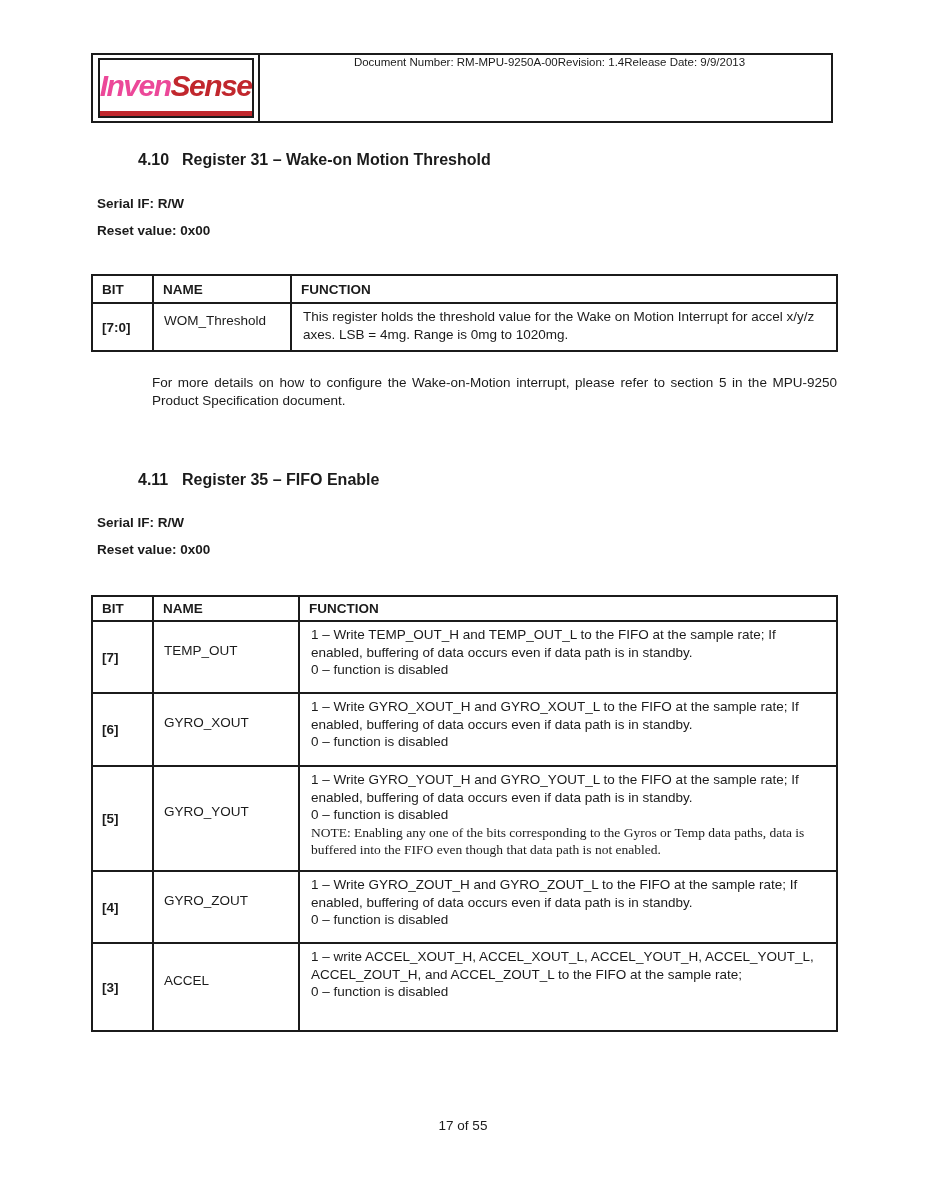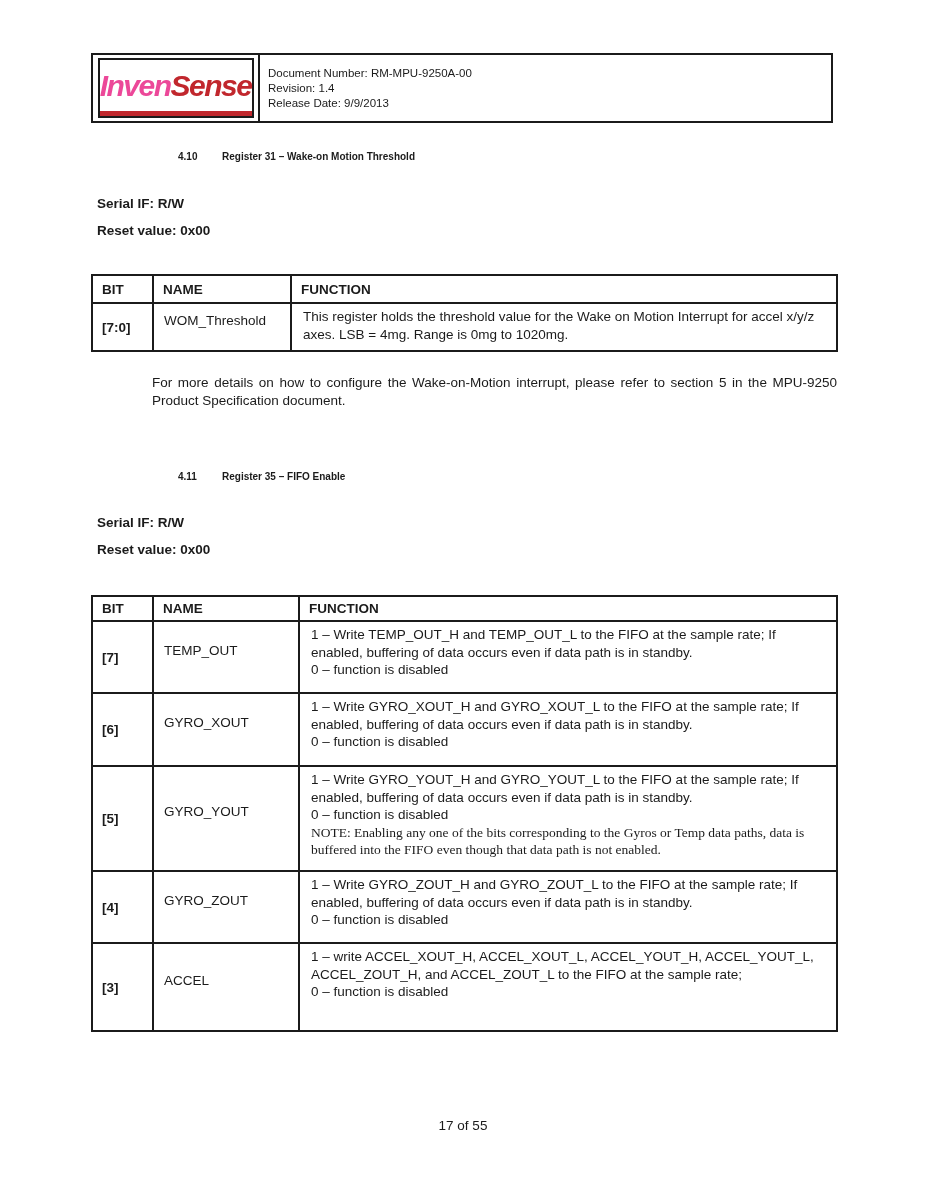--- a/index.html
+++ b/index.html
@@ -41,27 +41,27 @@
     background: #C1272D;
   }
   .title-cell {
     width: 342px; flex: 0 0 342px;
     border-right: 2px solid #1b1b1b;
     display: flex; align-items: center; justify-content: center;
     font-weight: bold; font-size: 13.5px; text-align: center;
   }
   .doc-cell {
     flex: 1 1 auto;
-    display: flex; flex-direction: column; justify-content: center;
+    display: flex; flex-direction: row; justify-content: center;
     padding-left: 8px;
     font-size: 11.5px; line-height: 15px;
   }
 
   
-  .section-heading { font-weight: bold; font-size: 10px; white-space: nowrap; margin-left: 40px; }
+  .section-heading { font-weight: bold; font-size: 16px; white-space: nowrap; }
   .sec-num { display: inline-block; width: 44px; }
   .bold-line { font-weight: bold; font-size: 13.5px; white-space: nowrap; }
 
   
   table.reg-table {
     border-collapse: collapse;
     table-layout: fixed;
     width: 745px;
     font-size: 13.5px;
   }

